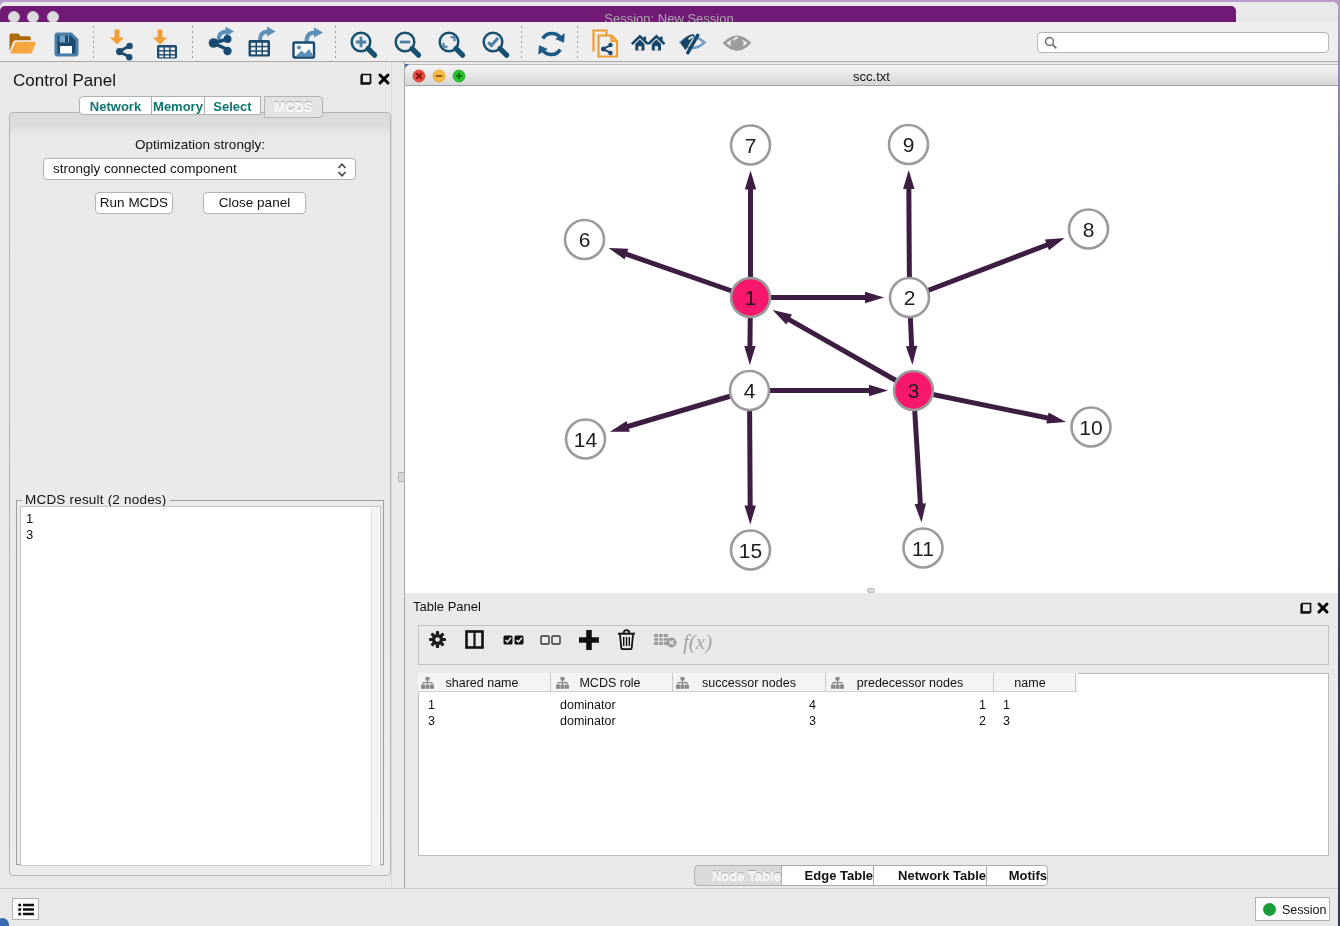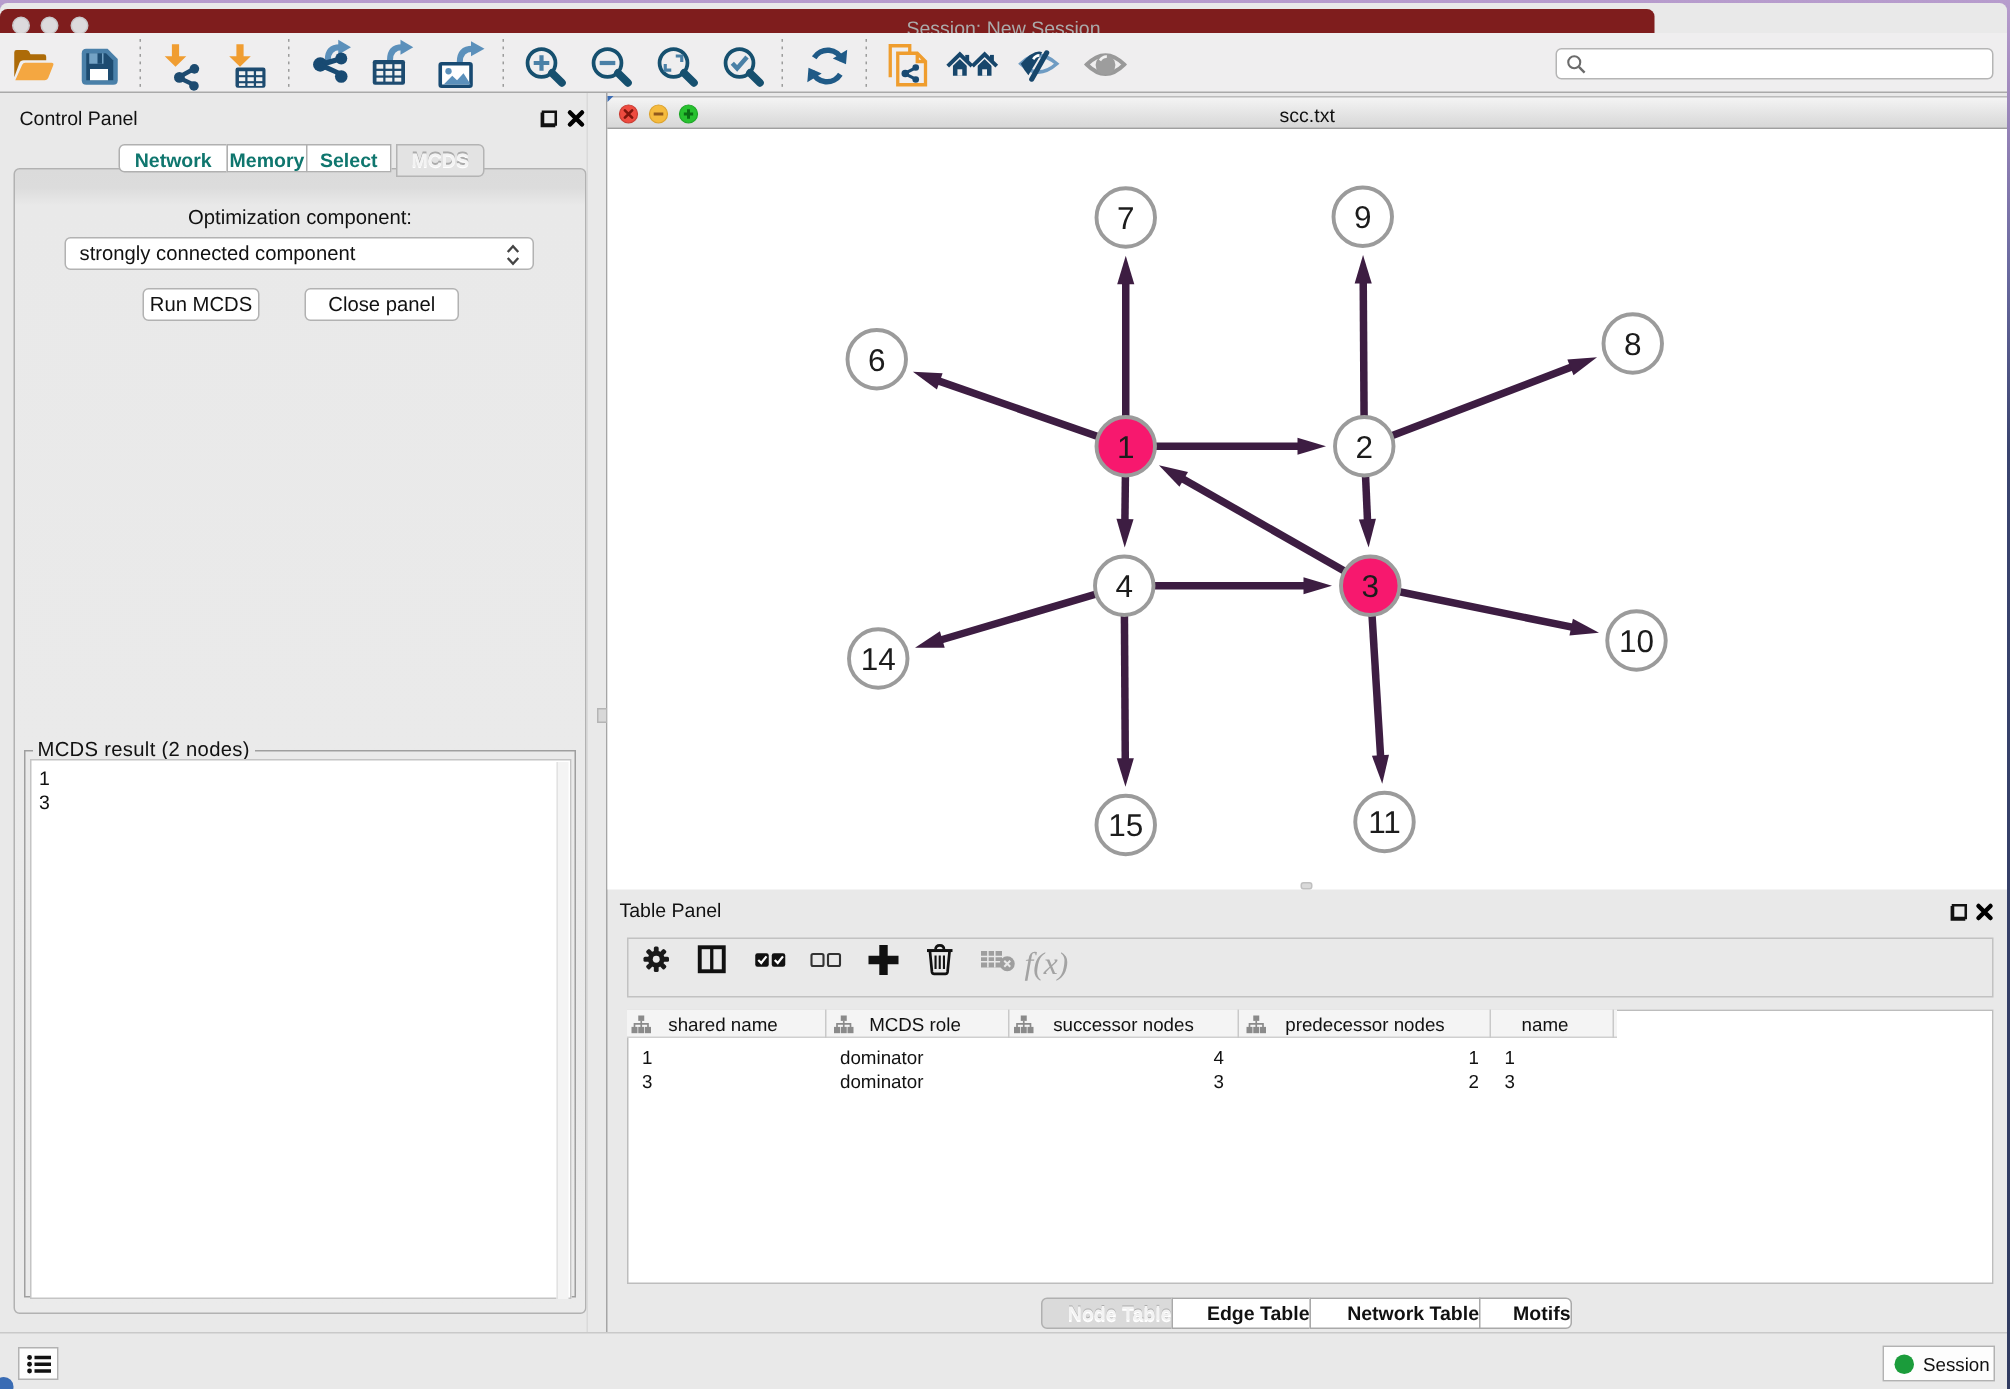--- a/index.html
+++ b/index.html
@@ -1,24 +1,24 @@
 <!DOCTYPE html>
 <html><head><meta charset="utf-8"><style>
 *{margin:0;padding:0;box-sizing:border-box}
 html,body{width:1340px;height:926px;overflow:hidden}
 body{font-family:"Liberation Sans",sans-serif;background:linear-gradient(#b79ccd 0px,#a58cc0 50px,#6a6aa0 180px,#3a4470 300px,#2f3a60 926px);position:relative}
 .abs{position:absolute}
 #win{position:absolute;left:0;top:2px;width:1338px;height:924px;background:#e9e9e9;border-radius:5px 5px 0 0}
-#titlebar{position:absolute;left:0;top:6px;width:1103px;height:20px;background:#7f1d1d;border-radius:5px 5px 0 0}
+#titlebar{position:absolute;left:0;top:6px;width:1236px;height:20px;background:#701a75;border-radius:5px 5px 0 0}
 .tl{position:absolute;width:12px;height:12px;border-radius:50%;background:#dcdadc;border:1px solid #c8c6c8}
 #wtitle{position:absolute;top:5px;left:0;width:1338px;text-align:center;font-size:13px;color:#ababab}
 #toolbar{position:absolute;left:0;top:22px;width:1338px;height:40px;background:#efeeef;border-bottom:1px solid #a9a9a9}
 .sep{position:absolute;top:26px;height:32px;width:1px;background-image:linear-gradient(#9c9c9c 2px,transparent 2px);background-size:1px 5px;background-repeat:repeat-y}
 #search{position:absolute;left:1037px;top:32px;width:292px;height:21px;background:#fff;border:1px solid #b5b5b5;border-radius:4px}
-#cp-title{position:absolute;left:13px;top:71px;font-size:13px;color:#111}
+#cp-title{position:absolute;left:13px;top:71px;font-size:17px;color:#111}
 #cpbody{position:absolute;left:9px;top:112px;width:382px;height:764px;border:1px solid #b2b2b2;border-radius:4px;background:linear-gradient(#dbdbdb 0px,#dcdcdc 12px,#e9e9e9 24px,#ebebeb 100%)}
 .tab{position:absolute;height:19px;background:#fff;border:1px solid #b0b0b0;font-size:13px;font-weight:bold;color:#0f766e;text-align:center;line-height:19px}
 #optlab{position:absolute;left:0px;top:137px;width:400px;text-align:center;font-size:13.5px;color:#111}
 #ddl{position:absolute;left:43px;top:158px;width:313px;height:22px;background:#fff;border:1px solid #b2b2b2;border-radius:4px;font-size:13.5px;color:#111;line-height:20px;padding-left:9px}
 .btn{position:absolute;top:192px;height:22px;background:#fff;border:1px solid #b2b2b2;border-radius:4px;font-size:13.5px;color:#111;text-align:center;line-height:20px}
 #fs{position:absolute;left:16px;top:500px;width:368px;height:365px;border:1px solid #9f9f9f}
 #fslab{position:absolute;left:5px;top:-9px;background:#eaeaea;padding:0 3px;font-size:13.5px;letter-spacing:0.2px;color:#111}
 #fstxt{position:absolute;left:3px;top:5px;width:361px;height:360px;background:#fff;border:1px solid #c4c4c4;font-size:13px;color:#111;line-height:16px;padding:4px 0 0 5px}
 #fssb{position:absolute;right:1px;top:1px;width:8px;height:358px;background:#f4f4f4;border-left:1px solid #e2e2e2}
 #splitline{position:absolute;left:404px;top:62px;width:1px;height:826px;background:#a5a5a5}
@@ -193,21 +193,21 @@
     </svg>
 <svg class="ic" style="left:378px;top:73px" width="12" height="12" viewBox="0 0 12 12">
       <path d="M2 2 L10 10 M10 2 L2 10" stroke="#000" stroke-width="3" stroke-linecap="round"></path>
     </svg>
 </div>
 <div id="cpbody"></div>
 <div class="tab" style="left:79px;top:96px;width:73px;border-radius:4px 0 0 4px">Network</div>
 <div class="tab" style="left:151px;top:96px;width:54px">Memory</div>
 <div class="tab" style="left:204px;top:96px;width:57px">Select</div>
 <div class="tab embo" style="left:264px;top:96px;width:59px;height:22px;background:#e3e3e3;border-radius:0 4px 4px 0;border-color:#b4b4b4">MCDS</div>
-<div id="optlab">Optimization component:</div>
+<div id="optlab">Optimization strongly:</div>
 <div id="ddl">strongly connected component<svg class="ic" style="right:8px;top:4px" width="10" height="14" viewBox="0 0 10 14">
       <path d="M1.5 5 L5 1.2 L8.5 5 M1.5 9 L5 12.8 L8.5 9" fill="none" stroke="#444" stroke-width="1.6"></path>
     </svg></div>
 <div class="btn" style="left:95px;width:78px">Run MCDS</div>
 <div class="btn" style="left:203px;width:103px">Close panel</div>
 <div id="fs">
     <span id="fslab">MCDS result (2 nodes)</span>
   <div id="fstxt">1<br>3<div id="fssb"></div></div>
 </div>
 <div id="splitline"></div>

